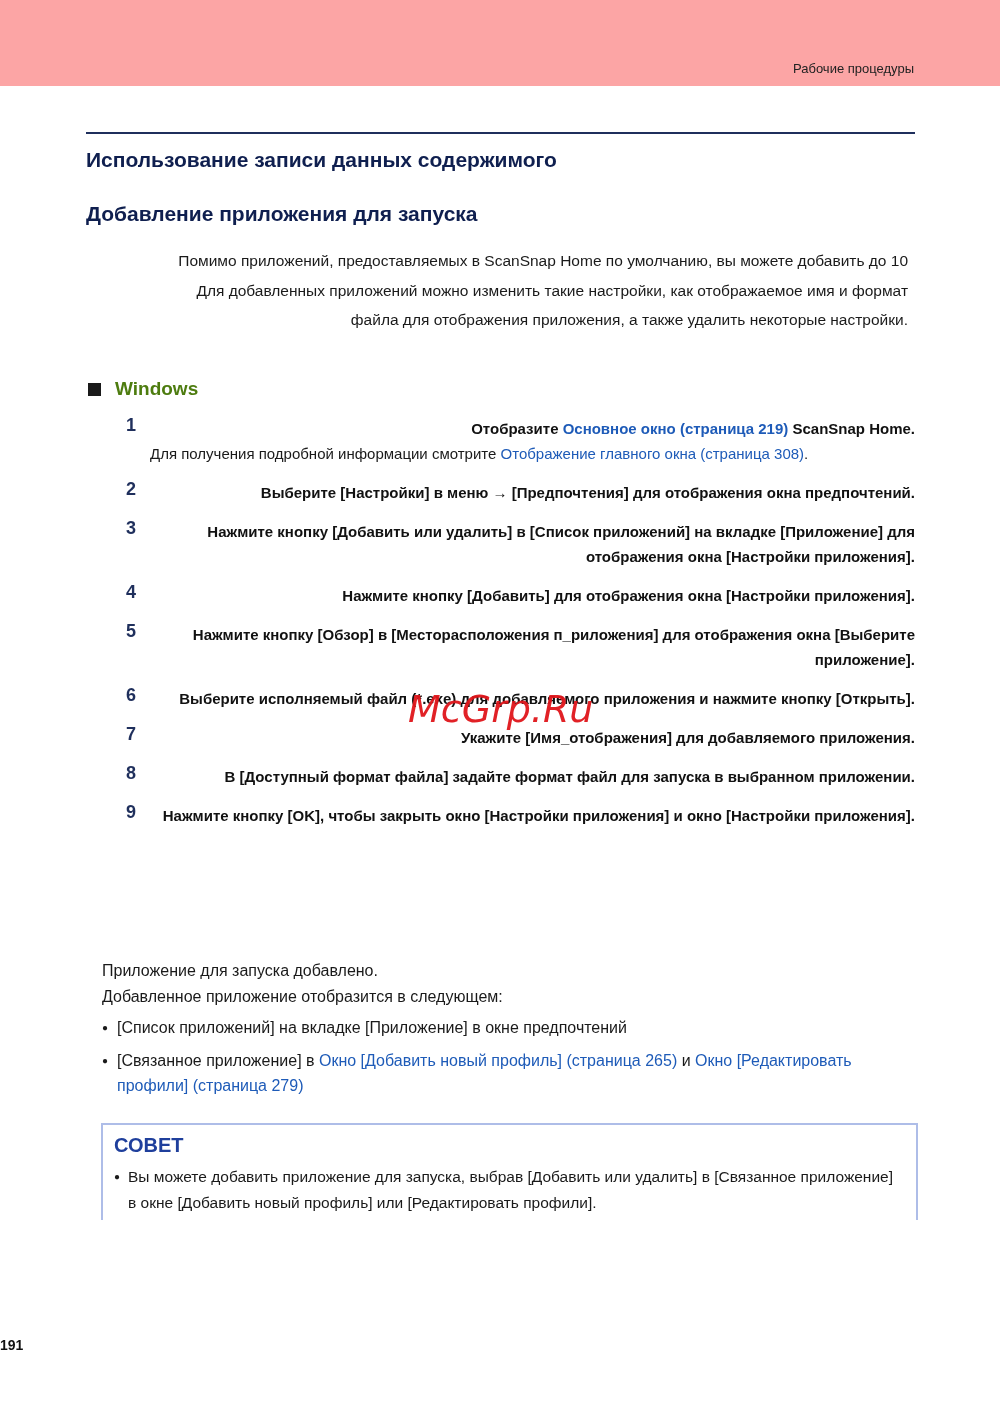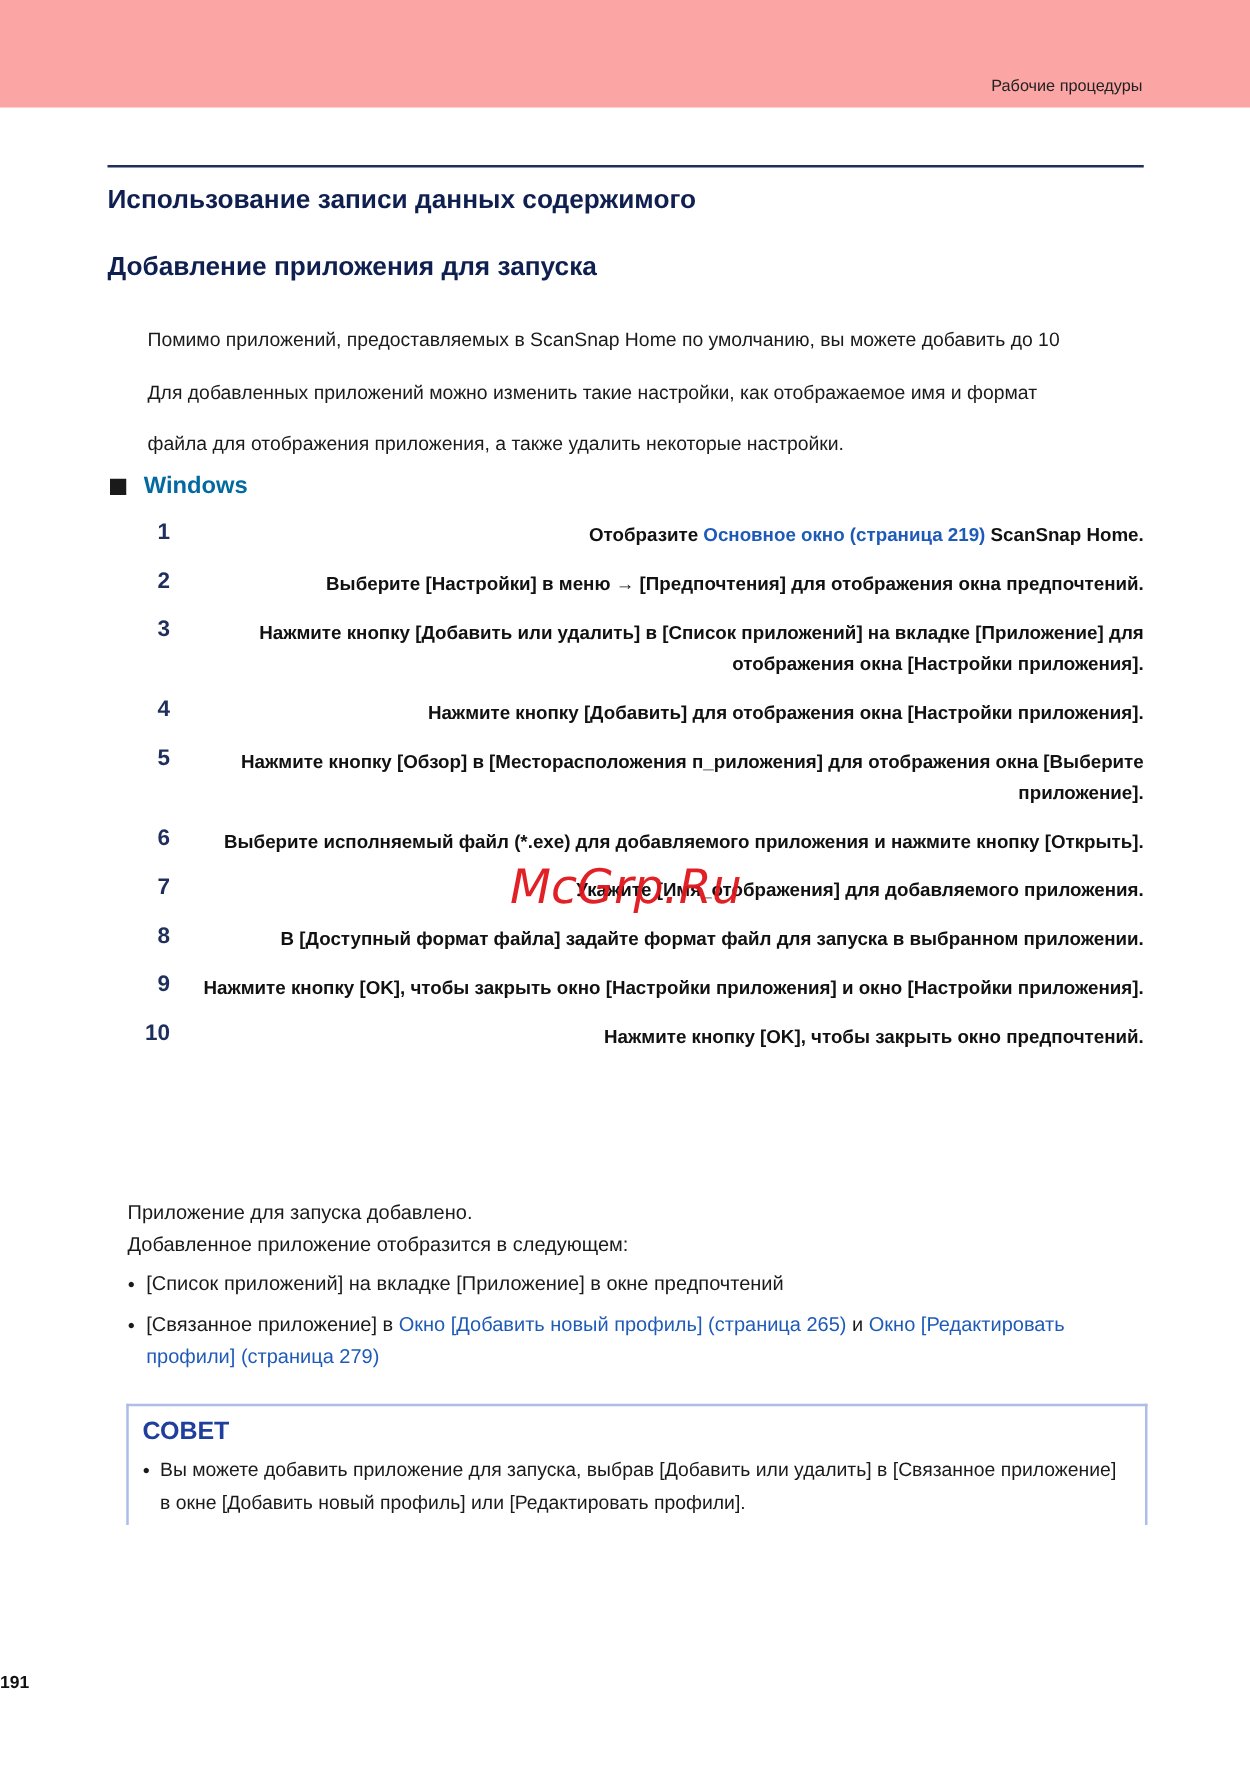--- a/index.html
+++ b/index.html
@@ -22,23 +22,23 @@
       margin: 0;
     }
     .h2 {
       position: absolute; left: 86px; top: 202px; font-size: 21px; font-weight: bold; color: #0f1f4f;
       margin: 0;
     }
     .intro {
       position: absolute; left: 102px; top: 244px; width: 810px; font-size: 15.5px; line-height: 25.5px;
       color: #1a1a1a;
     }
-    .intro p { margin: 16px; }
+    .intro p { margin: 4px; text-align: right; }
     .h3 {
-      position: absolute; left: 88px; top: 378px; font-size: 19px; font-weight: bold; color: #0369a1;
+      position: absolute; left: 88px; top: 378px; font-size: 19px; font-weight: bold; color: #4d7c0f;
       display: flex; align-items: center;
     }
     .h3 .square { width: 13px; height: 13px; background: #1a1a1a; margin-right: 14px; display: inline-block; }
     .steps { position: absolute; left: 110px; top: 416px; width: 805px; }
     .step { position: relative; padding-left: 40px; margin-bottom: 14px; }
     .step .num {
       position: absolute; left: 0; top: -1px; width: 26px; text-align: right;
       font-size: 18px; font-weight: bold; color: #1f2f5c;
     }
     .step .text { font-size: 15px; font-weight: bold; line-height: 25px; color: #111; text-align: right; }
@@ -87,20 +87,21 @@
 
 <div class="h3">
   <span class="square"></span>
   <span>Windows</span>
 </div>
 
 <div class="steps">
   <div class="step">
     <span class="num">1</span>
     <div class="text"><span>Отобразите </span><span class="link">Основное окно (страница 219)</span><span> ScanSnap Home.</span></div>
+    <div class="sub"><span>Для получения подробной информации смотрите </span><span class="link">Отображение главного окна (страница 308)</span><span>.</span></div>
   </div>
   <div class="step">
     <span class="num">2</span>
     <div class="text">Выберите [Настройки] в меню → [Предпочтения] для отображения окна предпочтений.</div>
   </div>
   <div class="step">
     <span class="num">3</span>
     <div class="text">Нажмите кнопку [Добавить или удалить] в [Список приложений] на вкладке [Приложение] для отображения окна [Настройки приложения].</div>
   </div>
   <div class="step">
@@ -120,24 +121,20 @@
     <div class="text">Укажите [Имя_отображения] для добавляемого приложения.</div>
   </div>
   <div class="step">
     <span class="num">8</span>
     <div class="text">В [Доступный формат файла] задайте формат файл для запуска в выбранном приложении.</div>
   </div>
   <div class="step">
     <span class="num">9</span>
     <div class="text">Нажмите кнопку [OK], чтобы закрыть окно [Настройки приложения] и окно [Настройки приложения].</div>
   </div>
-  <div class="step">
-    <span class="num">10</span>
-    <div class="text">Нажмите кнопку [OK], чтобы закрыть окно предпочтений.</div>
-  </div>
 </div>
 
 <div class="result">
   <p>Приложение для запуска добавлено.</p>
   <p>Добавленное приложение отобразится в следующем:</p>
   <ul class="bullets">
     <li><span>[Список приложений] на вкладке [Приложение] в окне предпочтений</span></li>
     <li><span>[Связанное приложение] в </span><span class="link">Окно [Добавить новый профиль] (страница 265)</span><span> и </span><span class="link">Окно [Редактировать профили] (страница 279)</span></li>
   </ul>
 </div>

